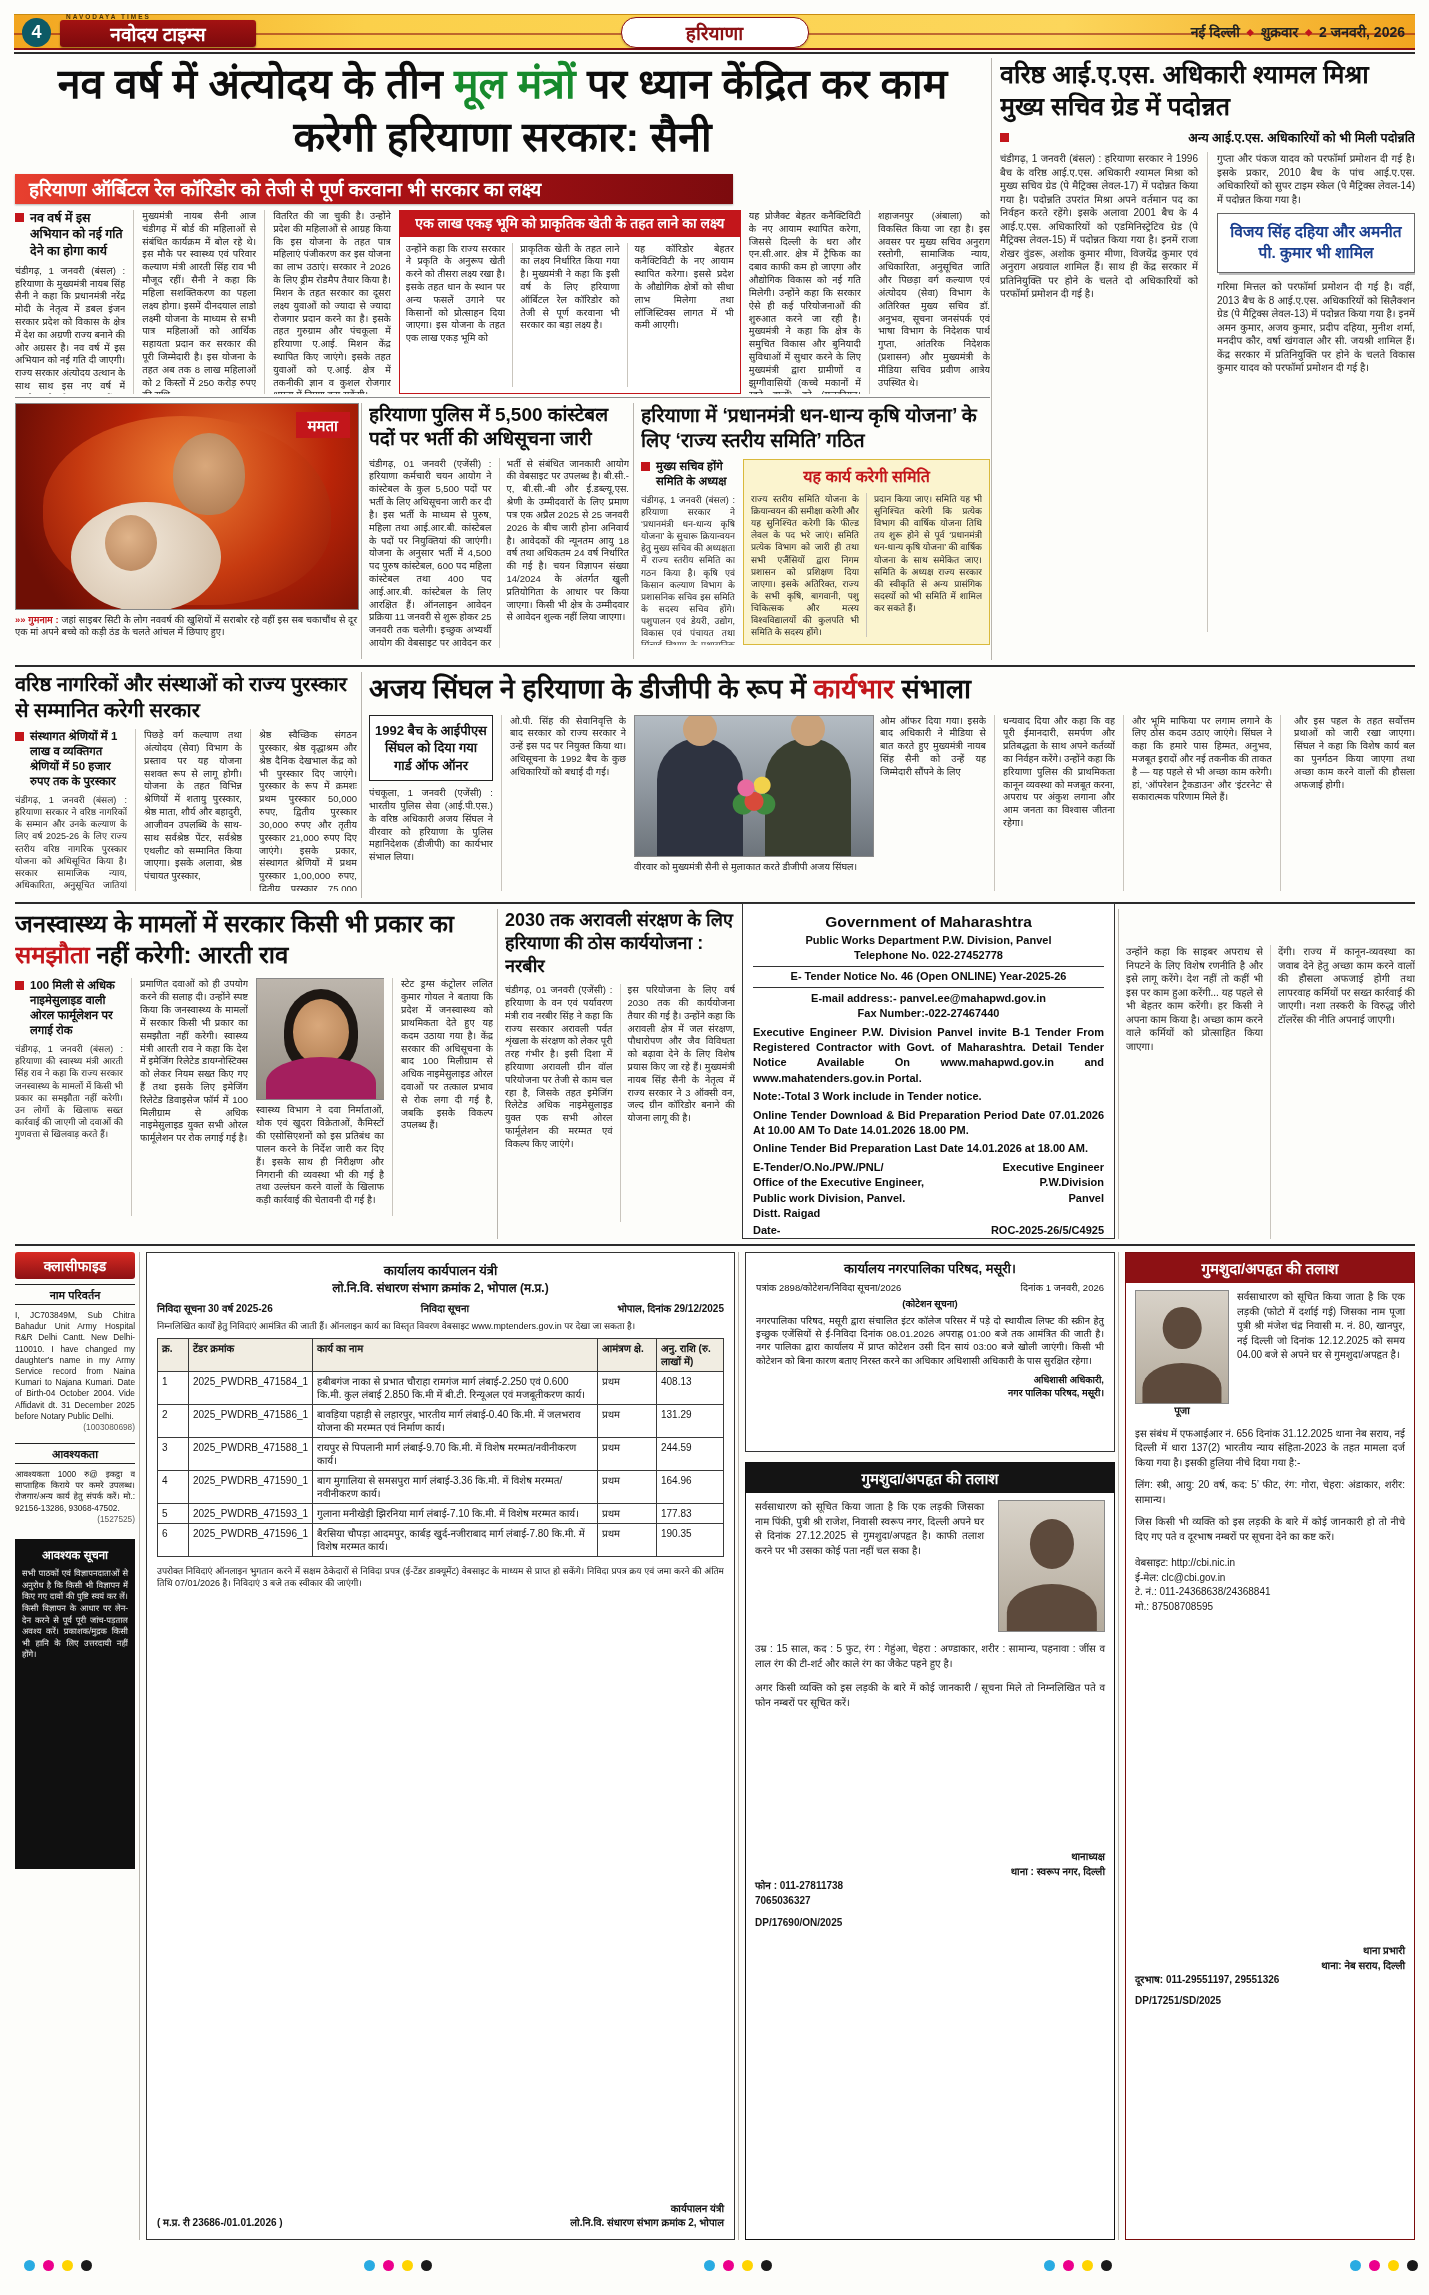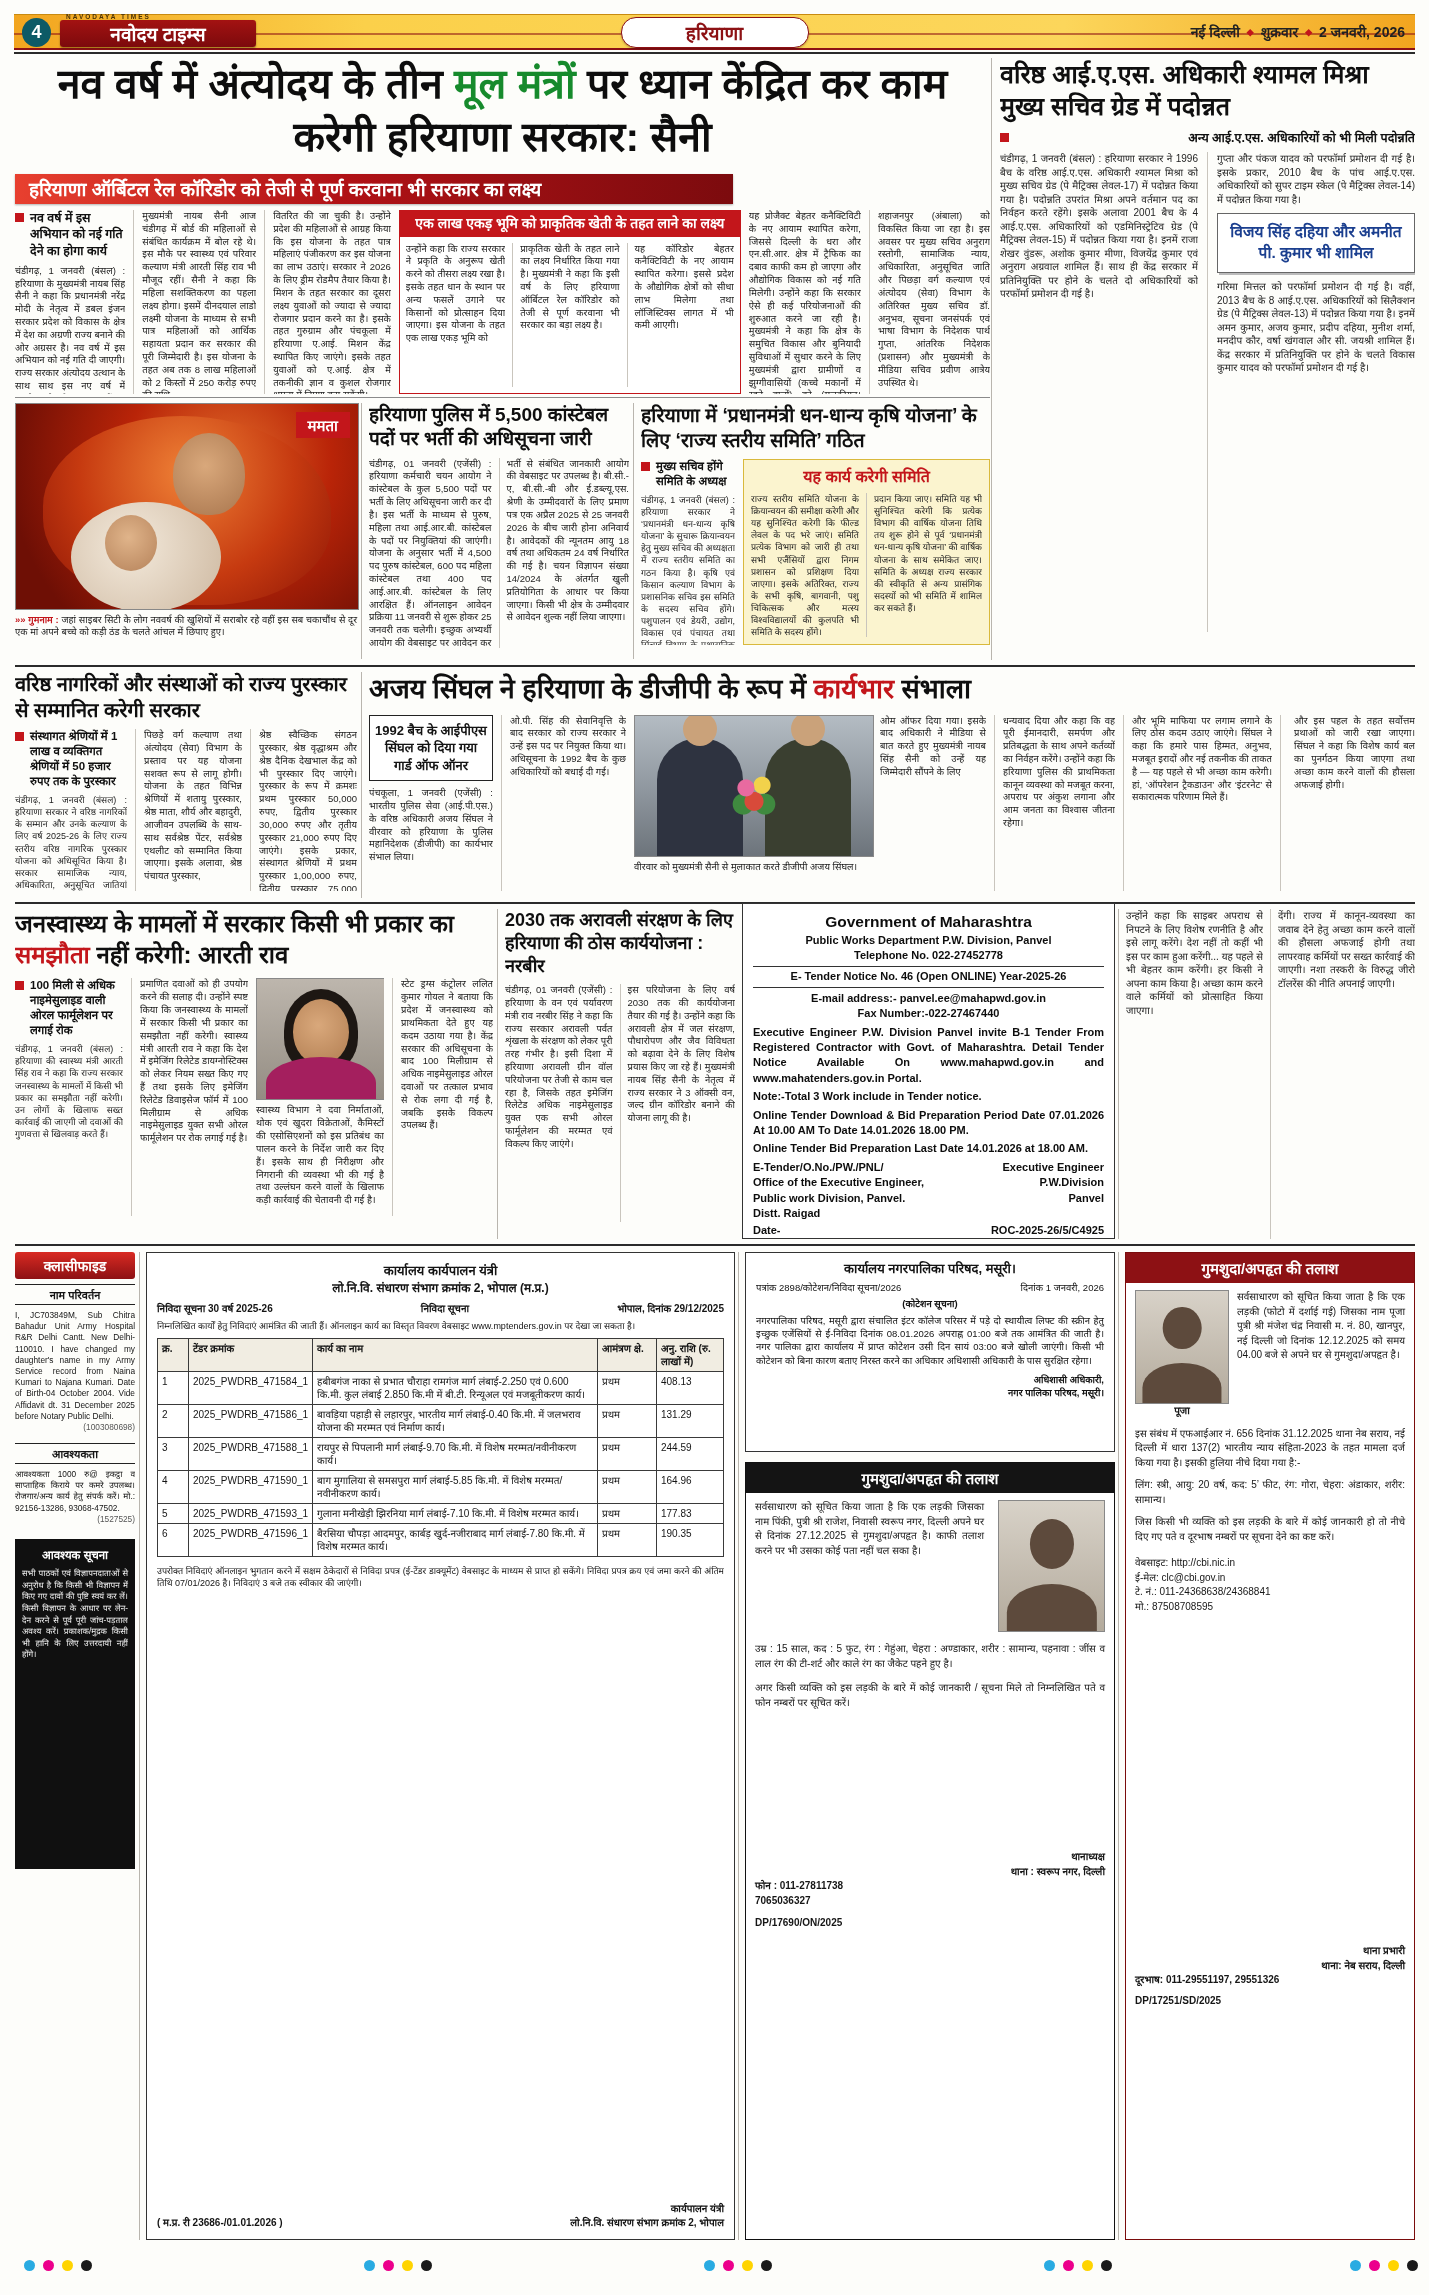--- a/index.html
+++ b/index.html
@@ -309,21 +309,21 @@
         <span>Distt. Raigad</span>
       </div>
     <div class="sigrow" style="margin-top:2px;">
         <span>Date-</span>
         <span>ROC-2025-26/5/C4925</span>
       </div>
   </div>
 
   <div class="abs vrule" style="left:1118px;top:909px;height:330px;"></div>
   <div class="abs clip" style="left:1126px;top:909px;width:289px;height:330px;">
-    <div class="cols" style="height:330px;">
+    <div class="cols" style="height:330px;margin-top:36px;">
       <div class="c body-txt" style="font-size:10px;">उन्होंने कहा कि साइबर अपराध से निपटने के लिए विशेष रणनीति है और इसे लागू करेंगे। देश नहीं तो कहीं भी इस पर काम हुआ करेंगी... यह पहले से भी बेहतर काम करेंगी। हर किसी ने अपना काम किया है। अच्छा काम करने वाले कर्मियों को प्रोत्साहित किया जाएगा।</div>
       <div class="c body-txt" style="font-size:10px;">देंगी। राज्य में कानून-व्यवस्था का जवाब देने हेतु अच्छा काम करने वालों की हौसला अफजाई होगी तथा लापरवाह कर्मियों पर सख्त कार्रवाई की जाएगी। नशा तस्करी के विरुद्ध जीरो टॉलरेंस की नीति अपनाई जाएगी।</div>
     </div>
   </div>
 
   <div class="abs hrule" style="left:15px;top:1244px;width:1400px;"></div>
 
   <div class="abs clip" style="left:15px;top:1252px;width:120px;height:988px;">
     <div class="cls-head">क्लासीफाइड</div>
     <div class="cls-sub">नाम परिवर्तन</div>
@@ -376,21 +376,21 @@
         <tr>
             <td>3</td>
             <td>2025_PWDRB_471588_1</td>
             <td>रायपुर से पिपलानी मार्ग लंबाई-9.70 कि.मी. में विशेष मरम्मत/नवीनीकरण कार्य।</td>
             <td>प्रथम</td>
             <td>244.59</td>
           </tr>
         <tr>
             <td>4</td>
             <td>2025_PWDRB_471590_1</td>
-            <td>बाग मुगालिया से समसपुरा मार्ग लंबाई-5.85 कि.मी. में विशेष मरम्मत/नवीनीकरण कार्य।</td>
+            <td>बाग मुगालिया से समसपुरा मार्ग लंबाई-3.36 कि.मी. में विशेष मरम्मत/नवीनीकरण कार्य।</td>
             <td>प्रथम</td>
             <td>164.96</td>
           </tr>
         <tr>
             <td>5</td>
             <td>2025_PWDRB_471593_1</td>
             <td>गुलाना मनीखेड़ी झिरनिया मार्ग लंबाई-7.10 कि.मी. में विशेष मरम्मत कार्य।</td>
             <td>प्रथम</td>
             <td>177.83</td>
           </tr>

